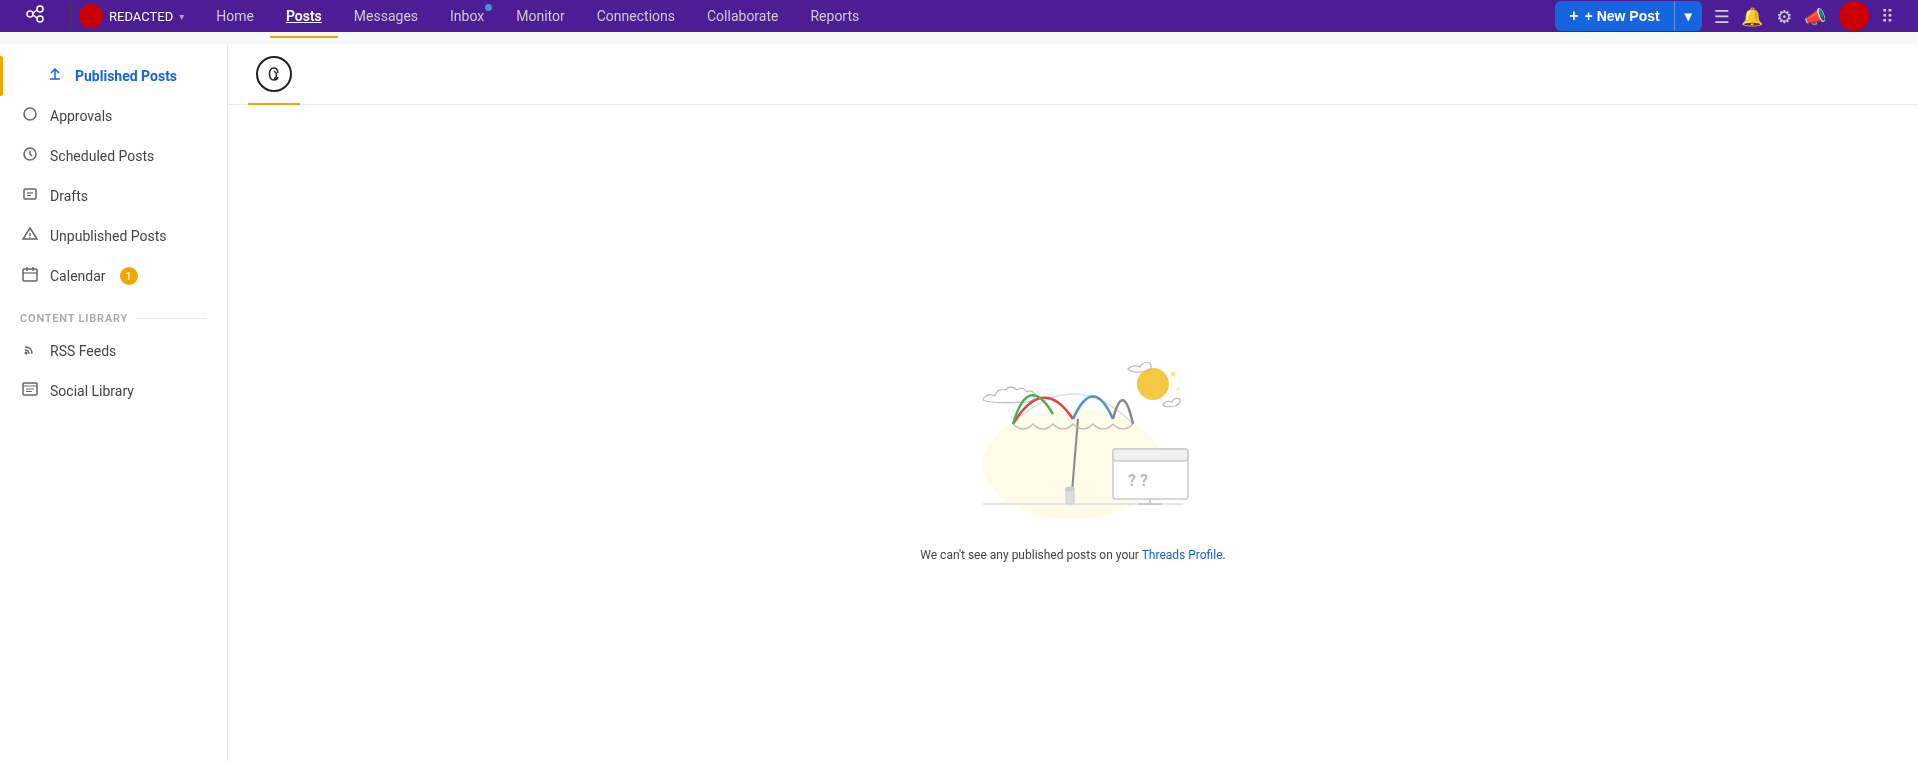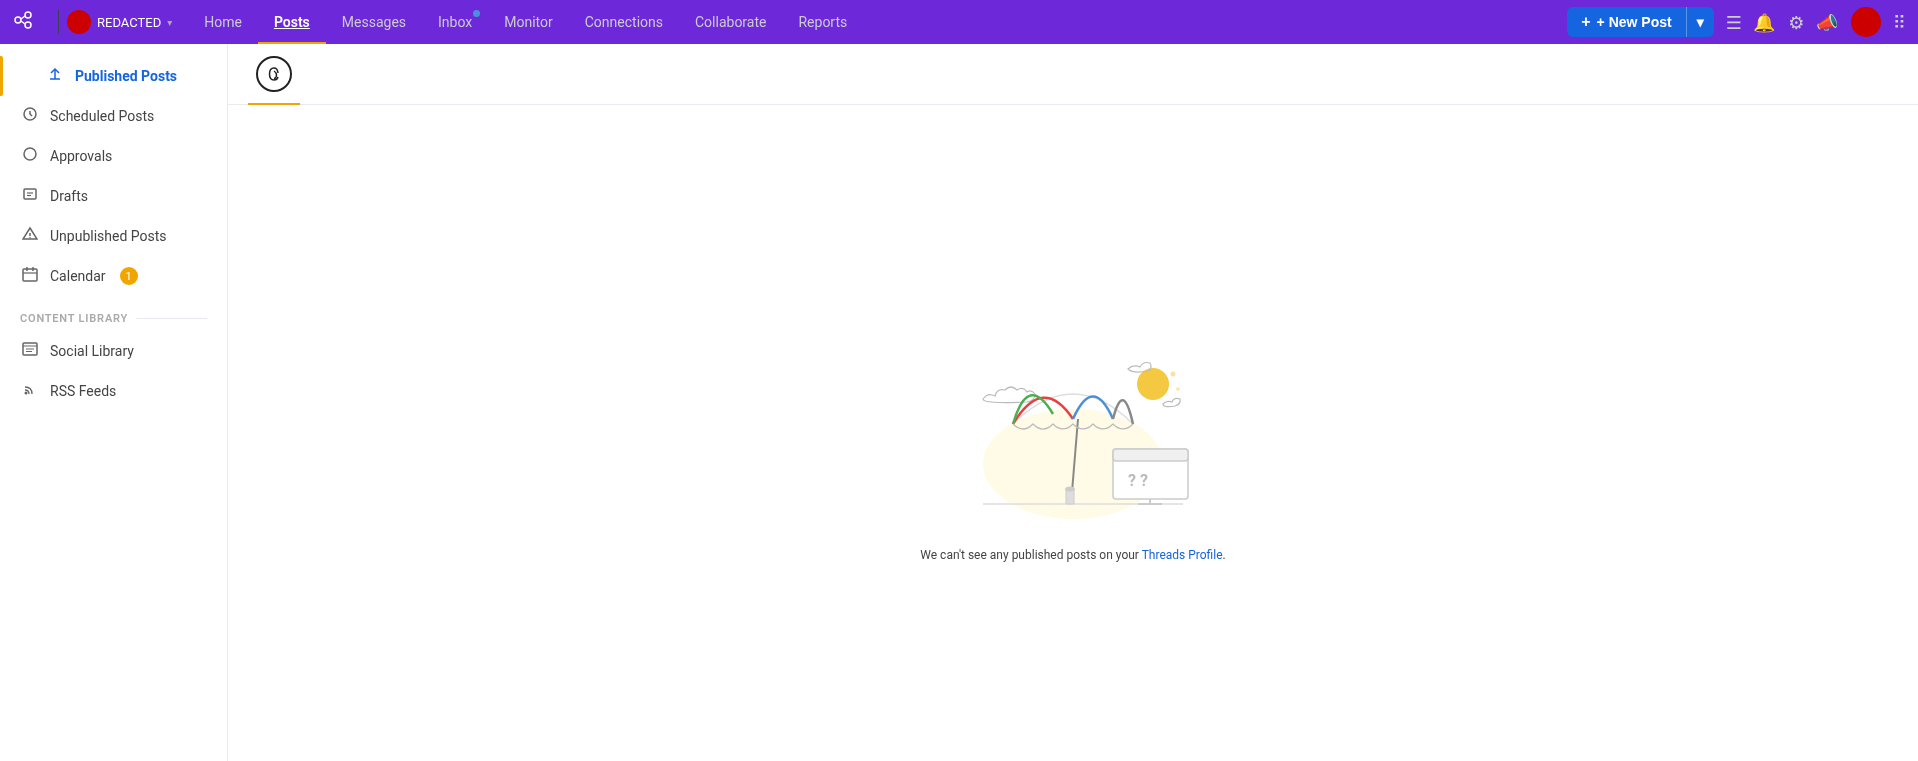--- a/index.html
+++ b/index.html
@@ -1,21 +1,21 @@
 <!DOCTYPE html>
 <html><head>
   <meta charset="utf-8">
   <style>
     * { box-sizing: border-box; margin: 0; padding: 0; }
     body { font-family: -apple-system, BlinkMacSystemFont, 'Segoe UI', Roboto, sans-serif; background: #f7f8fa; overflow: hidden; }
 
     
     .topnav {
-      display: flex; align-items: center; background: #6d28d9; height: 44px;
-      padding: 0 12px; position: fixed; top: 0; left: 0; right: 0; z-index: 100;
+      display: flex; align-items: center; background: #4c1d95; height: 32px;
+      padding: 0 24px; position: fixed; top: 0; left: 0; right: 0; z-index: 100;
     }
     .topnav-logo { display: flex; align-items: center; gap: 8px; margin-right: 16px; }
     .topnav-logo-icon { color: #fff; font-size: 20px; }
     .topnav-divider { width: 1px; height: 24px; background: #3a3f56; margin: 0 8px; }
     .topnav-account { display: flex; align-items: center; gap: 6px; margin-right: 16px; cursor: pointer; }
     .topnav-account-avatar { width: 24px; height: 24px; background: #cc0000; border-radius: 50%; }
     .topnav-account-name { color: #fff; font-size: 13px; }
     .topnav-account-chevron { color: #aaa; font-size: 10px; }
     .topnav-nav { display: flex; align-items: center; gap: 0; flex: 1; }
     .topnav-nav-item {
@@ -159,32 +159,32 @@
           <polyline points="4,7 8,3 12,7" stroke="#1565e0" stroke-width="1.5" fill="none"></polyline>
           <line x1="3" y1="13" x2="13" y2="13" stroke="#1565e0" stroke-width="1.5"></line>
         </svg>
       </span>
       <span style="color:#1565e0;font-weight:700;">Published Posts</span>
     </div>
     <div class="sidebar-item">
       <span class="sidebar-item-icon">
         <svg width="16" height="16" viewBox="0 0 16 16" fill="none">
           <circle cx="8" cy="8" r="6" stroke="#666" stroke-width="1.5"></circle>
+        </svg>
+      </span>
+      <span>Approvals</span>
+    </div>
+    <div class="sidebar-item">
+      <span class="sidebar-item-icon">
+        <svg width="16" height="16" viewBox="0 0 16 16" fill="none">
+          <circle cx="8" cy="8" r="6" stroke="#666" stroke-width="1.5"></circle>
           <polyline points="8,5 8,8 10,10" stroke="#666" stroke-width="1.5" fill="none"></polyline>
         </svg>
       </span>
       <span>Scheduled Posts</span>
-    </div>
-    <div class="sidebar-item">
-      <span class="sidebar-item-icon">
-        <svg width="16" height="16" viewBox="0 0 16 16" fill="none">
-          <circle cx="8" cy="8" r="6" stroke="#666" stroke-width="1.5"></circle>
-        </svg>
-      </span>
-      <span>Approvals</span>
     </div>
     <div class="sidebar-item">
       <span class="sidebar-item-icon">
         <svg width="16" height="16" viewBox="0 0 16 16" fill="none">
           <rect x="2" y="3" width="12" height="10" rx="1" stroke="#666" stroke-width="1.5"></rect>
           <line x1="5" y1="7" x2="11" y2="7" stroke="#666" stroke-width="1.2"></line>
           <line x1="5" y1="9.5" x2="9" y2="9.5" stroke="#666" stroke-width="1.2"></line>
         </svg>
       </span>
       <span>Drafts</span>
@@ -210,37 +210,37 @@
       </span>
       <span>Calendar</span>
       <span class="calendar-badge">1</span>
     </div>
 
     <div class="sidebar-section-label">CONTENT LIBRARY</div>
 
     <div class="sidebar-item">
       <span class="sidebar-item-icon">
         <svg width="16" height="16" viewBox="0 0 16 16" fill="none">
+          <circle cx="4" cy="12" r="1.5" fill="#666"></circle>
+          <path d="M3 9 Q7 9 7 13" stroke="#666" stroke-width="1.3" fill="none"></path>
+          <path d="M3 6 Q10 6 10 13" stroke="#666" stroke-width="1.3" fill="none"></path>
+        </svg>
+      </span>
+      <span>RSS Feeds</span>
+    </div>
+    <div class="sidebar-item">
+      <span class="sidebar-item-icon">
+        <svg width="16" height="16" viewBox="0 0 16 16" fill="none">
           <rect x="1" y="2" width="14" height="12" rx="1" stroke="#666" stroke-width="1.5"></rect>
           <line x1="1" y1="5" x2="15" y2="5" stroke="#666" stroke-width="1"></line>
           <line x1="4" y1="8" x2="12" y2="8" stroke="#666" stroke-width="1"></line>
           <line x1="4" y1="10.5" x2="10" y2="10.5" stroke="#666" stroke-width="1"></line>
         </svg>
       </span>
       <span>Social Library</span>
-    </div>
-    <div class="sidebar-item">
-      <span class="sidebar-item-icon">
-        <svg width="16" height="16" viewBox="0 0 16 16" fill="none">
-          <circle cx="4" cy="12" r="1.5" fill="#666"></circle>
-          <path d="M3 9 Q7 9 7 13" stroke="#666" stroke-width="1.3" fill="none"></path>
-          <path d="M3 6 Q10 6 10 13" stroke="#666" stroke-width="1.3" fill="none"></path>
-        </svg>
-      </span>
-      <span>RSS Feeds</span>
     </div>
   </aside>
 
   <main class="main">
     <div class="tabs-bar">
       <div class="tab active">
         <div class="tab-threads-icon">
           <svg width="20" height="20" viewBox="0 0 20 20" fill="none">
             <path d="M14 9c-.3-3-2-5-4-5C7 4 5.5 6.5 5.5 10s1.5 6 4.5 6c2 0 3.5-1 4-3" stroke="#222" stroke-width="1.5" fill="none"></path>
             <path d="M10 7c1.5 1 2.5 2.5 2.5 4s-1 3.5-2.5 3.5" stroke="#222" stroke-width="1.5" fill="none"></path>

